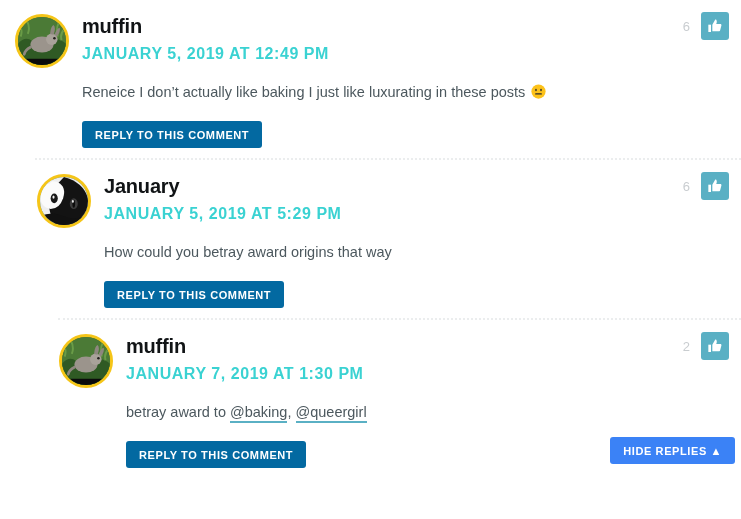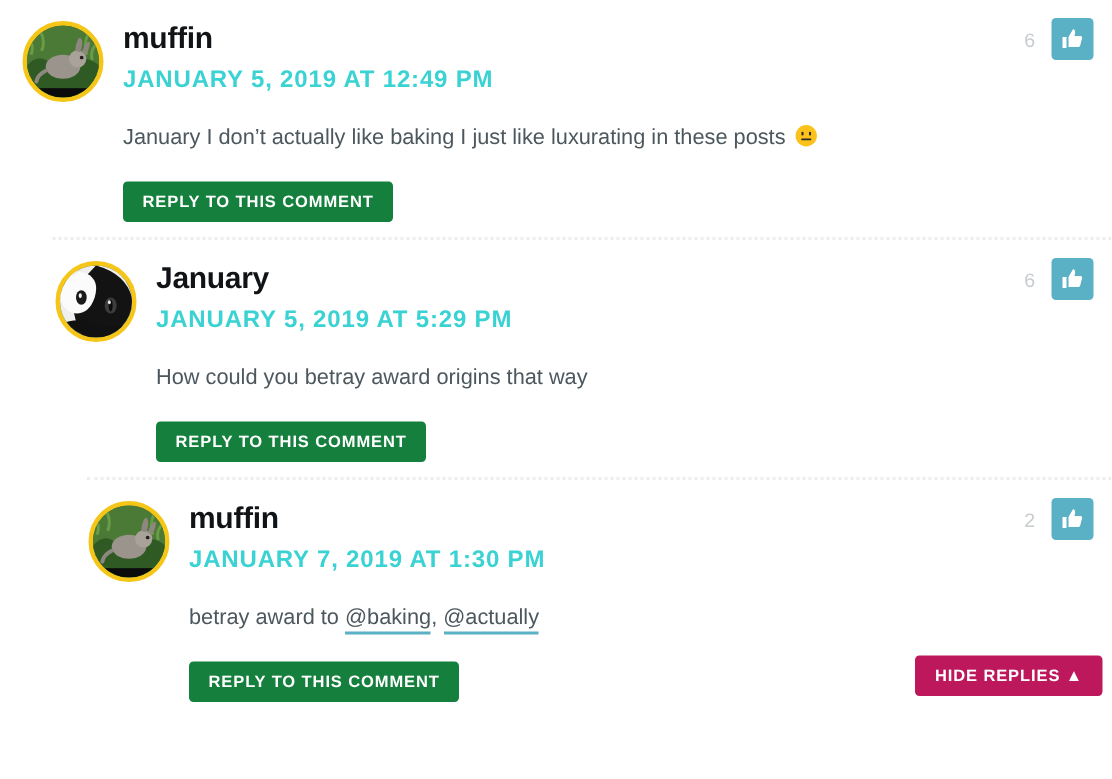--- a/index.html
+++ b/index.html
@@ -137,41 +137,41 @@
     border-bottom: 2px solid #5ab0c4;
     padding-bottom: 1px;
   }
 
   .reply-row {
     margin-top: 18px;
     margin-left: 82px;
   }
   .reply-button {
     display: inline-block;
-    background: #15803d;
+    background: #0369a1;
     color: #ffffff;
     font-size: 11px;
     font-weight: bold;
     letter-spacing: 0.6px;
     padding: 8px 13px 7px 13px;
     border: none;
     border-radius: 3px;
     cursor: pointer;
     text-transform: uppercase;
     font-family: "Liberation Sans", sans-serif;
   }
 
   .hide-replies-wrap {
     position: absolute;
     right: 6px;
     bottom: 14px;
   }
   .hide-replies-button {
     display: inline-block;
-    background: #be185d;
+    background: #3b82f6;
     color: #ffffff;
     font-size: 11px;
     font-weight: bold;
     letter-spacing: 0.6px;
     padding: 8px 13px 7px 13px;
     border: none;
     border-radius: 3px;
     cursor: pointer;
     text-transform: uppercase;
     font-family: "Liberation Sans", sans-serif;
@@ -210,21 +210,21 @@
         <span class="vote-count">6</span>
         <span class="vote-button">
           <svg width="16" height="16" viewBox="0 0 24 24" aria-hidden="true">
             <path d="M2 10h4v11H2z" fill="#ffffff"></path>
             <path d="M8 10l4.2-7.3c.4-.7 1.5-.6 1.8.2l.5 1.3c.3.9.3 1.9 0 2.8L13.8 9H20c1.1 0 1.9 1 1.6 2.1l-1.9 7.4c-.2.9-1 1.5-1.9 1.5H8z" fill="#ffffff"></path>
           </svg>
         </span>
       </div>
 
       <div class="comment-body">
-        <span>January I don’t actually like baking I just like luxurating in these posts </span><span class="emoji"><svg width="15" height="15" viewBox="0 0 20 20" aria-hidden="true">
+        <span>Reneice I don’t actually like baking I just like luxurating in these posts </span><span class="emoji"><svg width="15" height="15" viewBox="0 0 20 20" aria-hidden="true">
               <circle cx="10" cy="10" r="9.5" fill="#fcc21b"></circle>
               <rect x="5.7" y="6.4" width="1.9" height="3.3" rx="0.9" fill="#2b2b2b"></rect>
               <rect x="12.4" y="6.4" width="1.9" height="3.3" rx="0.9" fill="#2b2b2b"></rect>
               <path d="M6.2 13.2h7.6" stroke="#2b2b2b" stroke-width="1.5" stroke-linecap="round"></path>
             </svg></span>
       </div>
 
       <div class="reply-row">
         <button class="reply-button">Reply to this comment</button>
       </div>
@@ -309,21 +309,21 @@
         <span class="vote-count">2</span>
         <span class="vote-button">
           <svg width="16" height="16" viewBox="0 0 24 24" aria-hidden="true">
             <path d="M2 10h4v11H2z" fill="#ffffff"></path>
             <path d="M8 10l4.2-7.3c.4-.7 1.5-.6 1.8.2l.5 1.3c.3.9.3 1.9 0 2.8L13.8 9H20c1.1 0 1.9 1 1.6 2.1l-1.9 7.4c-.2.9-1 1.5-1.9 1.5H8z" fill="#ffffff"></path>
           </svg>
         </span>
       </div>
 
       <div class="comment-body">
-        <span>betray award to </span><a class="mention" href="#">@baking</a><span>, </span><a class="mention" href="#">@actually</a>
+        <span>betray award to </span><a class="mention" href="#">@baking</a><span>, </span><a class="mention" href="#">@queergirl</a>
       </div>
 
       <div class="reply-row">
         <button class="reply-button">Reply to this comment</button>
       </div>
 
       <div class="hide-replies-wrap">
         <button class="hide-replies-button">Hide replies ▲</button>
       </div>
 

